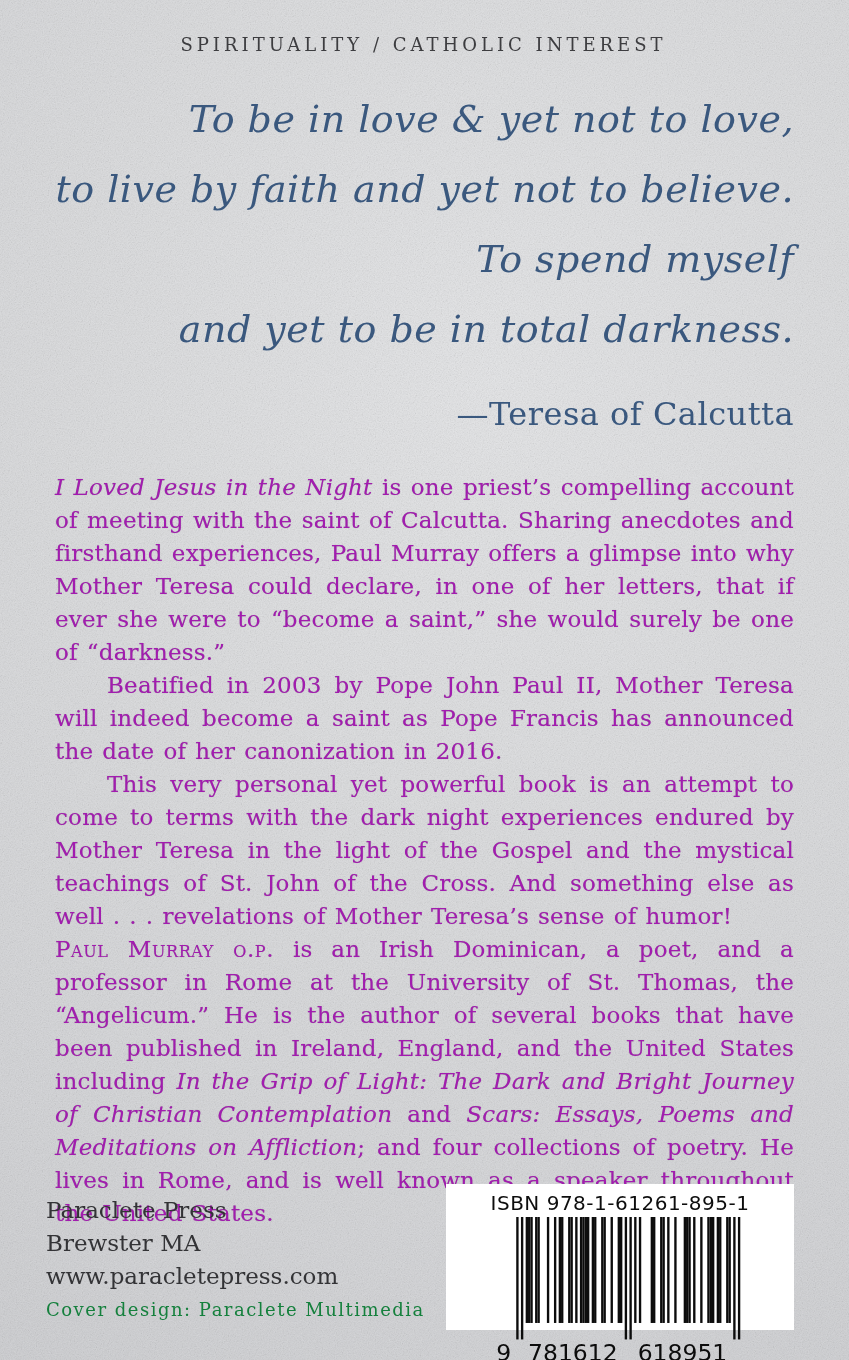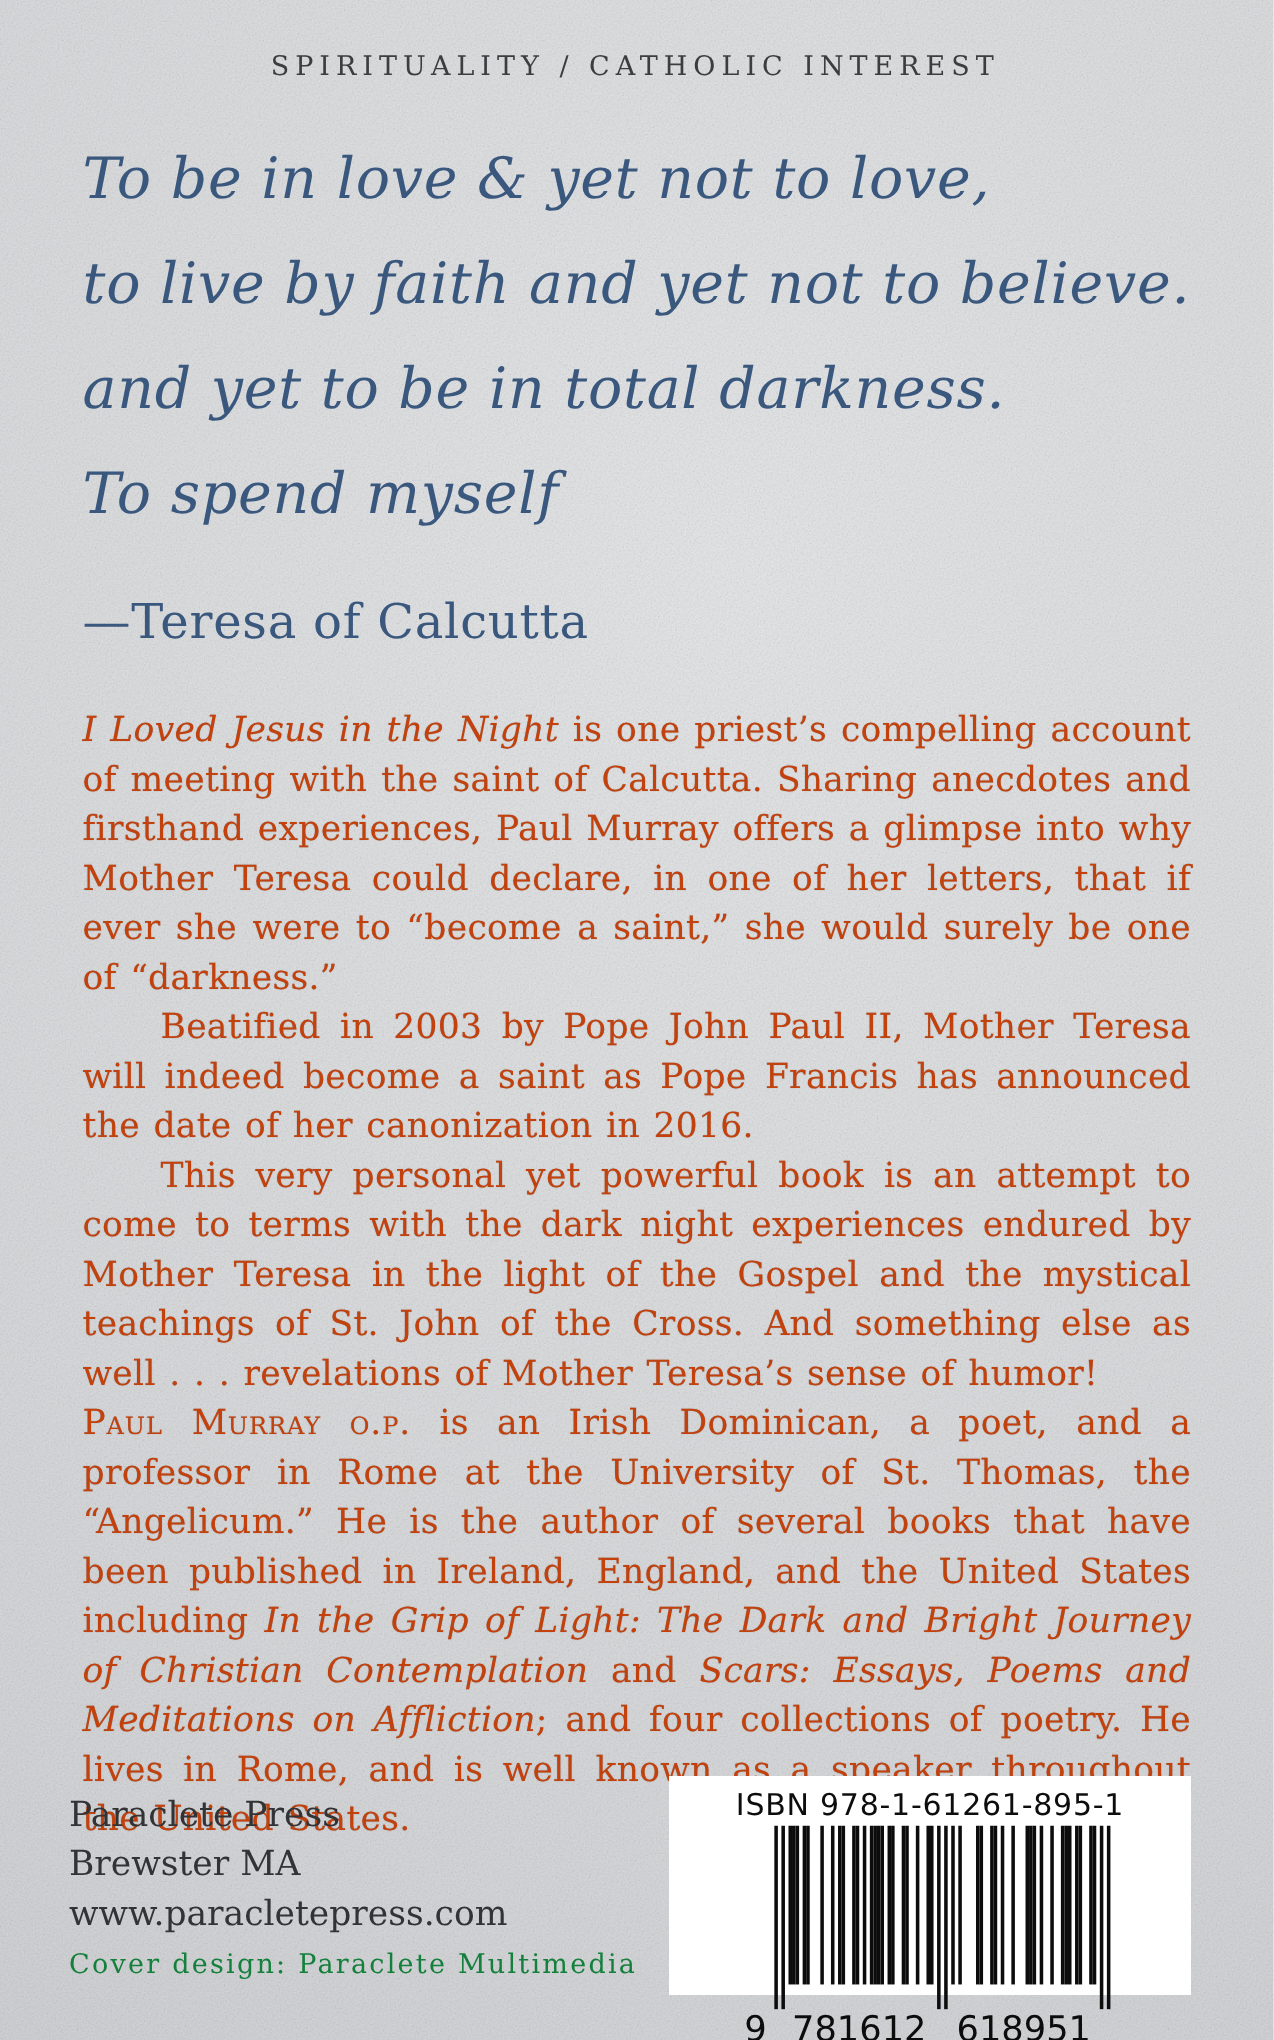--- a/index.html
+++ b/index.html
@@ -18,21 +18,21 @@
   .category-line {
     text-align: center;
     font-size: 18px;
     letter-spacing: 4px;
     color: #3d3d40;
     padding-right: 2px;
   }
 
   .quote-block {
     margin-top: 42px;
-    text-align: left;
+    text-align: right;
     color: #3a587e;
   }
   .quote-line {
     font-style: italic;
     font-size: 38px;
     line-height: 44px;
     margin-bottom: 26px;
     letter-spacing: 0.5px;
   }
   .quote-attribution {
@@ -42,21 +42,21 @@
     letter-spacing: 0.5px;
   }
 
   .body-copy {
     margin-top: 38px;
     font-size: 23px;
     line-height: 33px;
     text-align: justify;
     letter-spacing: 0.2px;
     word-spacing: 1.5px;
-    color: #c2410c;
+    color: #a21caf;
     text-shadow: 0 0 0.7px rgba(46,46,49,0.35);
   }
   .body-copy p { margin: 0; }
   .para-indent { text-indent: 52px; }
   .italic { font-style: italic; }
   .bio { margin-top: 24px; }
   .smallcaps { font-variant: small-caps; letter-spacing: 0.6px; }
 
   .footer {
     position: absolute; left: 46px; right: 55px; bottom: 30px;
@@ -103,22 +103,22 @@
   <rect width="100%" height="100%" filter="url(#grain)" opacity="0.32"></rect>
 </svg>
 
 <div class="cover">
 
   <div class="category-line">SPIRITUALITY / CATHOLIC INTEREST</div>
 
   <div class="quote-block">
     <div class="quote-line">To be in love &amp; yet not to love,</div>
     <div class="quote-line">to live by faith and yet not to believe.</div>
+    <div class="quote-line">To spend myself</div>
     <div class="quote-line">and yet to be in total darkness.</div>
-    <div class="quote-line">To spend myself</div>
     <div class="quote-attribution">—Teresa of Calcutta</div>
   </div>
 
   <div class="body-copy">
     <p><span class="italic">I Loved Jesus in the Night</span><span> is one priest’s compelling account of meeting with the saint of Calcutta. Sharing anecdotes and firsthand experiences, Paul Murray offers a glimpse into why Mother Teresa could declare, in one of her letters, that if ever she were to “become a saint,” she would surely be one of “darkness.”</span></p>
     <p class="para-indent">Beatified in 2003 by Pope John Paul II, Mother Teresa will indeed become a saint as Pope Francis has announced the date of her canonization in 2016.</p>
     <p class="para-indent">This very personal yet powerful book is an attempt to come to terms with the dark night experiences endured by Mother Teresa in the light of the Gospel and the mystical teachings of St. John of the Cross. And something else as well . . . revelations of Mother Teresa’s sense of humor!</p>
 
     <p class="bio"><span class="smallcaps">Paul Murray o.p.</span><span> is an Irish Dominican, a poet, and a professor in Rome at the University of St. Thomas, the “Angelicum.” He is the author of several books that have been published in Ireland, England, and the United States including </span><span class="italic">In the Grip of Light: The Dark and Bright Journey of Christian Contemplation</span><span> and </span><span class="italic">Scars: Essays, Poems and Meditations on Affliction</span><span>; and four collections of poetry. He lives in Rome, and is well known as a speaker throughout the United States.</span></p>
   </div>

